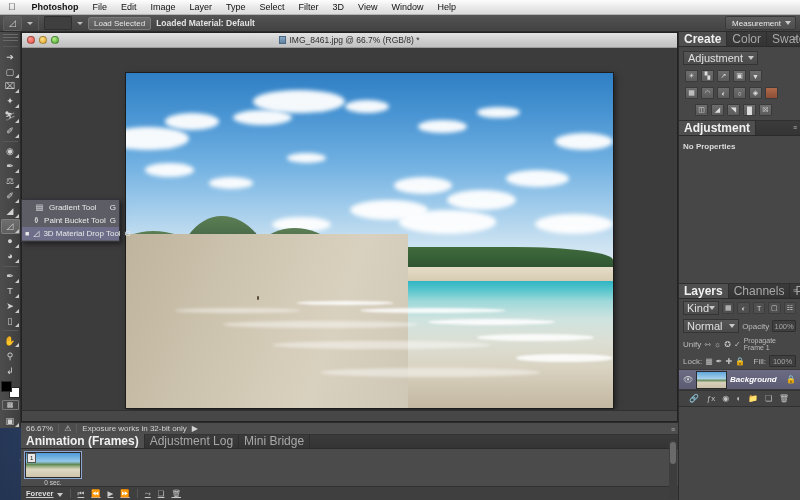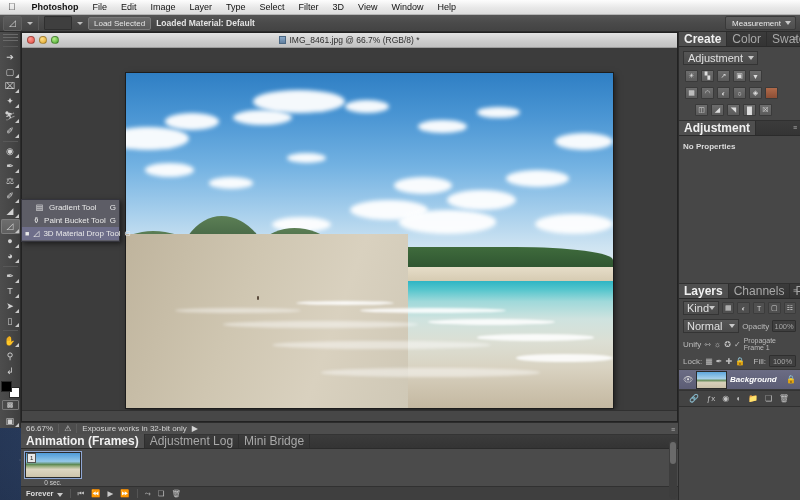--- a/index.html
+++ b/index.html
@@ -248,21 +248,21 @@
   .frame{
     width:56px;height:100%;display:flex;flex-direction:column;align-items:center;
   }
   .fthumb{
     width:56px;height:30px;border:1px solid #2b2b2b;position:relative;overflow:hidden;outline:1px solid #8fa7d4;
   }
   .fnum{ position:absolute;left:1px;top:0px;background:#e8e8e8;color:#222;font-size:6px;padding:0 2px;line-height:8px;border:1px solid #555;z-index:3;}
   .ftime{ font-size:6.5px;color:#d0d0d0;margin-top:1px;}
   .anibar{
     position:absolute;left:0;right:0;bottom:0;height:14px;background:#3f3f3f;border-top:1px solid #313131;
-    display:flex;align-items:center;gap:7px;padding:0 5px;font-size:7.5px;color:#c9c9c9;
+    display:flex;align-items:center;gap:7px;padding:0 5px;font-size:7.5px;color:#c9c9c9;text-decoration:underline;
   }
   .loopsel{ position:relative;padding-right:9px;font-weight:bold;color:#dedede;}
   .loopsel .ar{ position:absolute;right:0;top:4px;width:0;height:0;border-left:3px solid transparent;border-right:3px solid transparent;border-top:4px solid #c9c9c9;}
   .abdiv{ width:1px;height:9px;background:#2c2c2c;border-right:1px solid #555;}
   .scrollv{ position:absolute;right:1px;top:17px;width:8px;bottom:1px;background:#3d3d3d;border-radius:4px;}
   .scrollv i{ position:absolute;left:1px;top:2px;right:1px;height:22px;background:#6a6a6a;border-radius:3px;display:block;}
 </style>
 </head>
 <body>
 

